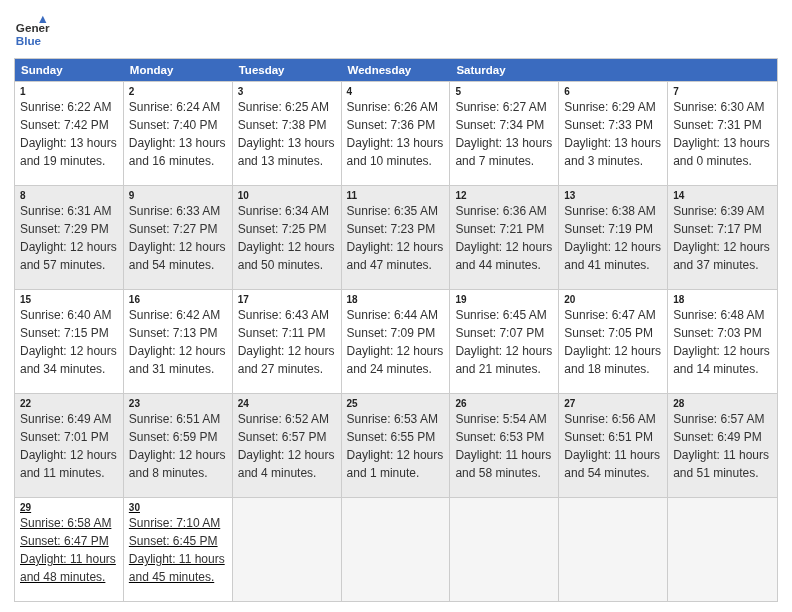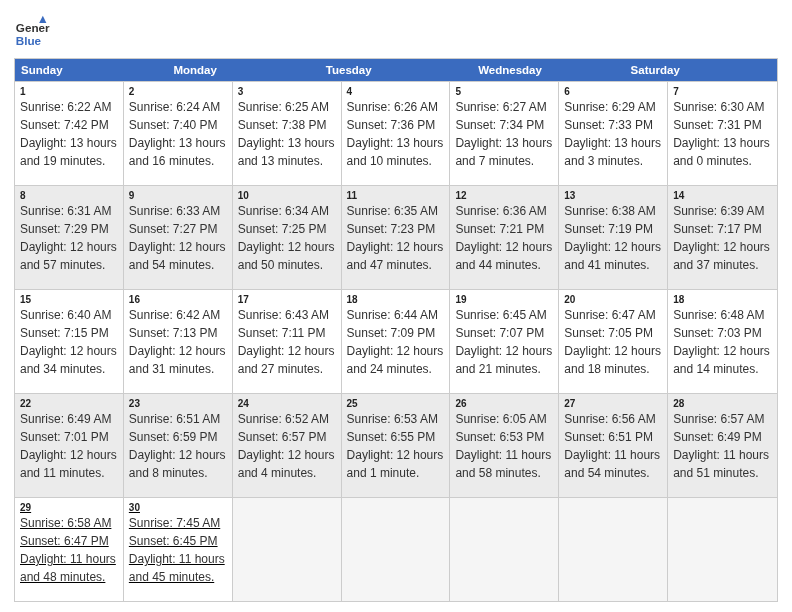--- a/index.html
+++ b/index.html
@@ -48,21 +48,21 @@
       color: #555;
       margin-top: 2px;
     }
     .calendar {
       flex: 1;
       display: flex;
       flex-direction: column;
     }
     .cal-header {
       display: grid;
-      grid-template-columns: repeat(5, 1fr);
+      grid-template-columns: repeat(7, 1fr);
       background: #3a6bbf;
     }
     .cal-header-cell {
       color: #fff;
       font-size: 11.5px;
       font-weight: bold;
       padding: 5px 6px;
       text-align: left;
     }
     .cal-row {
@@ -378,21 +378,21 @@
             <div class="sun-info">
               <div>Sunrise: 6:53 AM</div>
               <div>Sunset: 6:55 PM</div>
               <div>Daylight: 12 hours</div>
               <div>and 1 minute.</div>
             </div>
           </div>
           <div class="cal-cell">
             <span class="day-num">26</span>
             <div class="sun-info">
-              <div>Sunrise: 6:05 AM</div>
+              <div>Sunrise: 5:54 AM</div>
               <div>Sunset: 6:53 PM</div>
               <div>Daylight: 11 hours</div>
               <div>and 58 minutes.</div>
             </div>
           </div>
           <div class="cal-cell">
             <span class="day-num">27</span>
             <div class="sun-info">
               <div>Sunrise: 6:56 AM</div>
               <div>Sunset: 6:51 PM</div>
@@ -416,21 +416,21 @@
             <div class="sun-info">
               <div>Sunrise: 6:58 AM</div>
               <div>Sunset: 6:47 PM</div>
               <div>Daylight: 11 hours</div>
               <div>and 48 minutes.</div>
             </div>
           </div>
           <div class="cal-cell">
             <span class="day-num">30</span>
             <div class="sun-info">
-              <div>Sunrise: 7:45 AM</div>
+              <div>Sunrise: 7:10 AM</div>
               <div>Sunset: 6:45 PM</div>
               <div>Daylight: 11 hours</div>
               <div>and 45 minutes.</div>
             </div>
           </div>
           <div class="cal-cell empty"></div>
           <div class="cal-cell empty"></div>
           <div class="cal-cell empty"></div>
           <div class="cal-cell empty"></div>
           <div class="cal-cell empty"></div>

